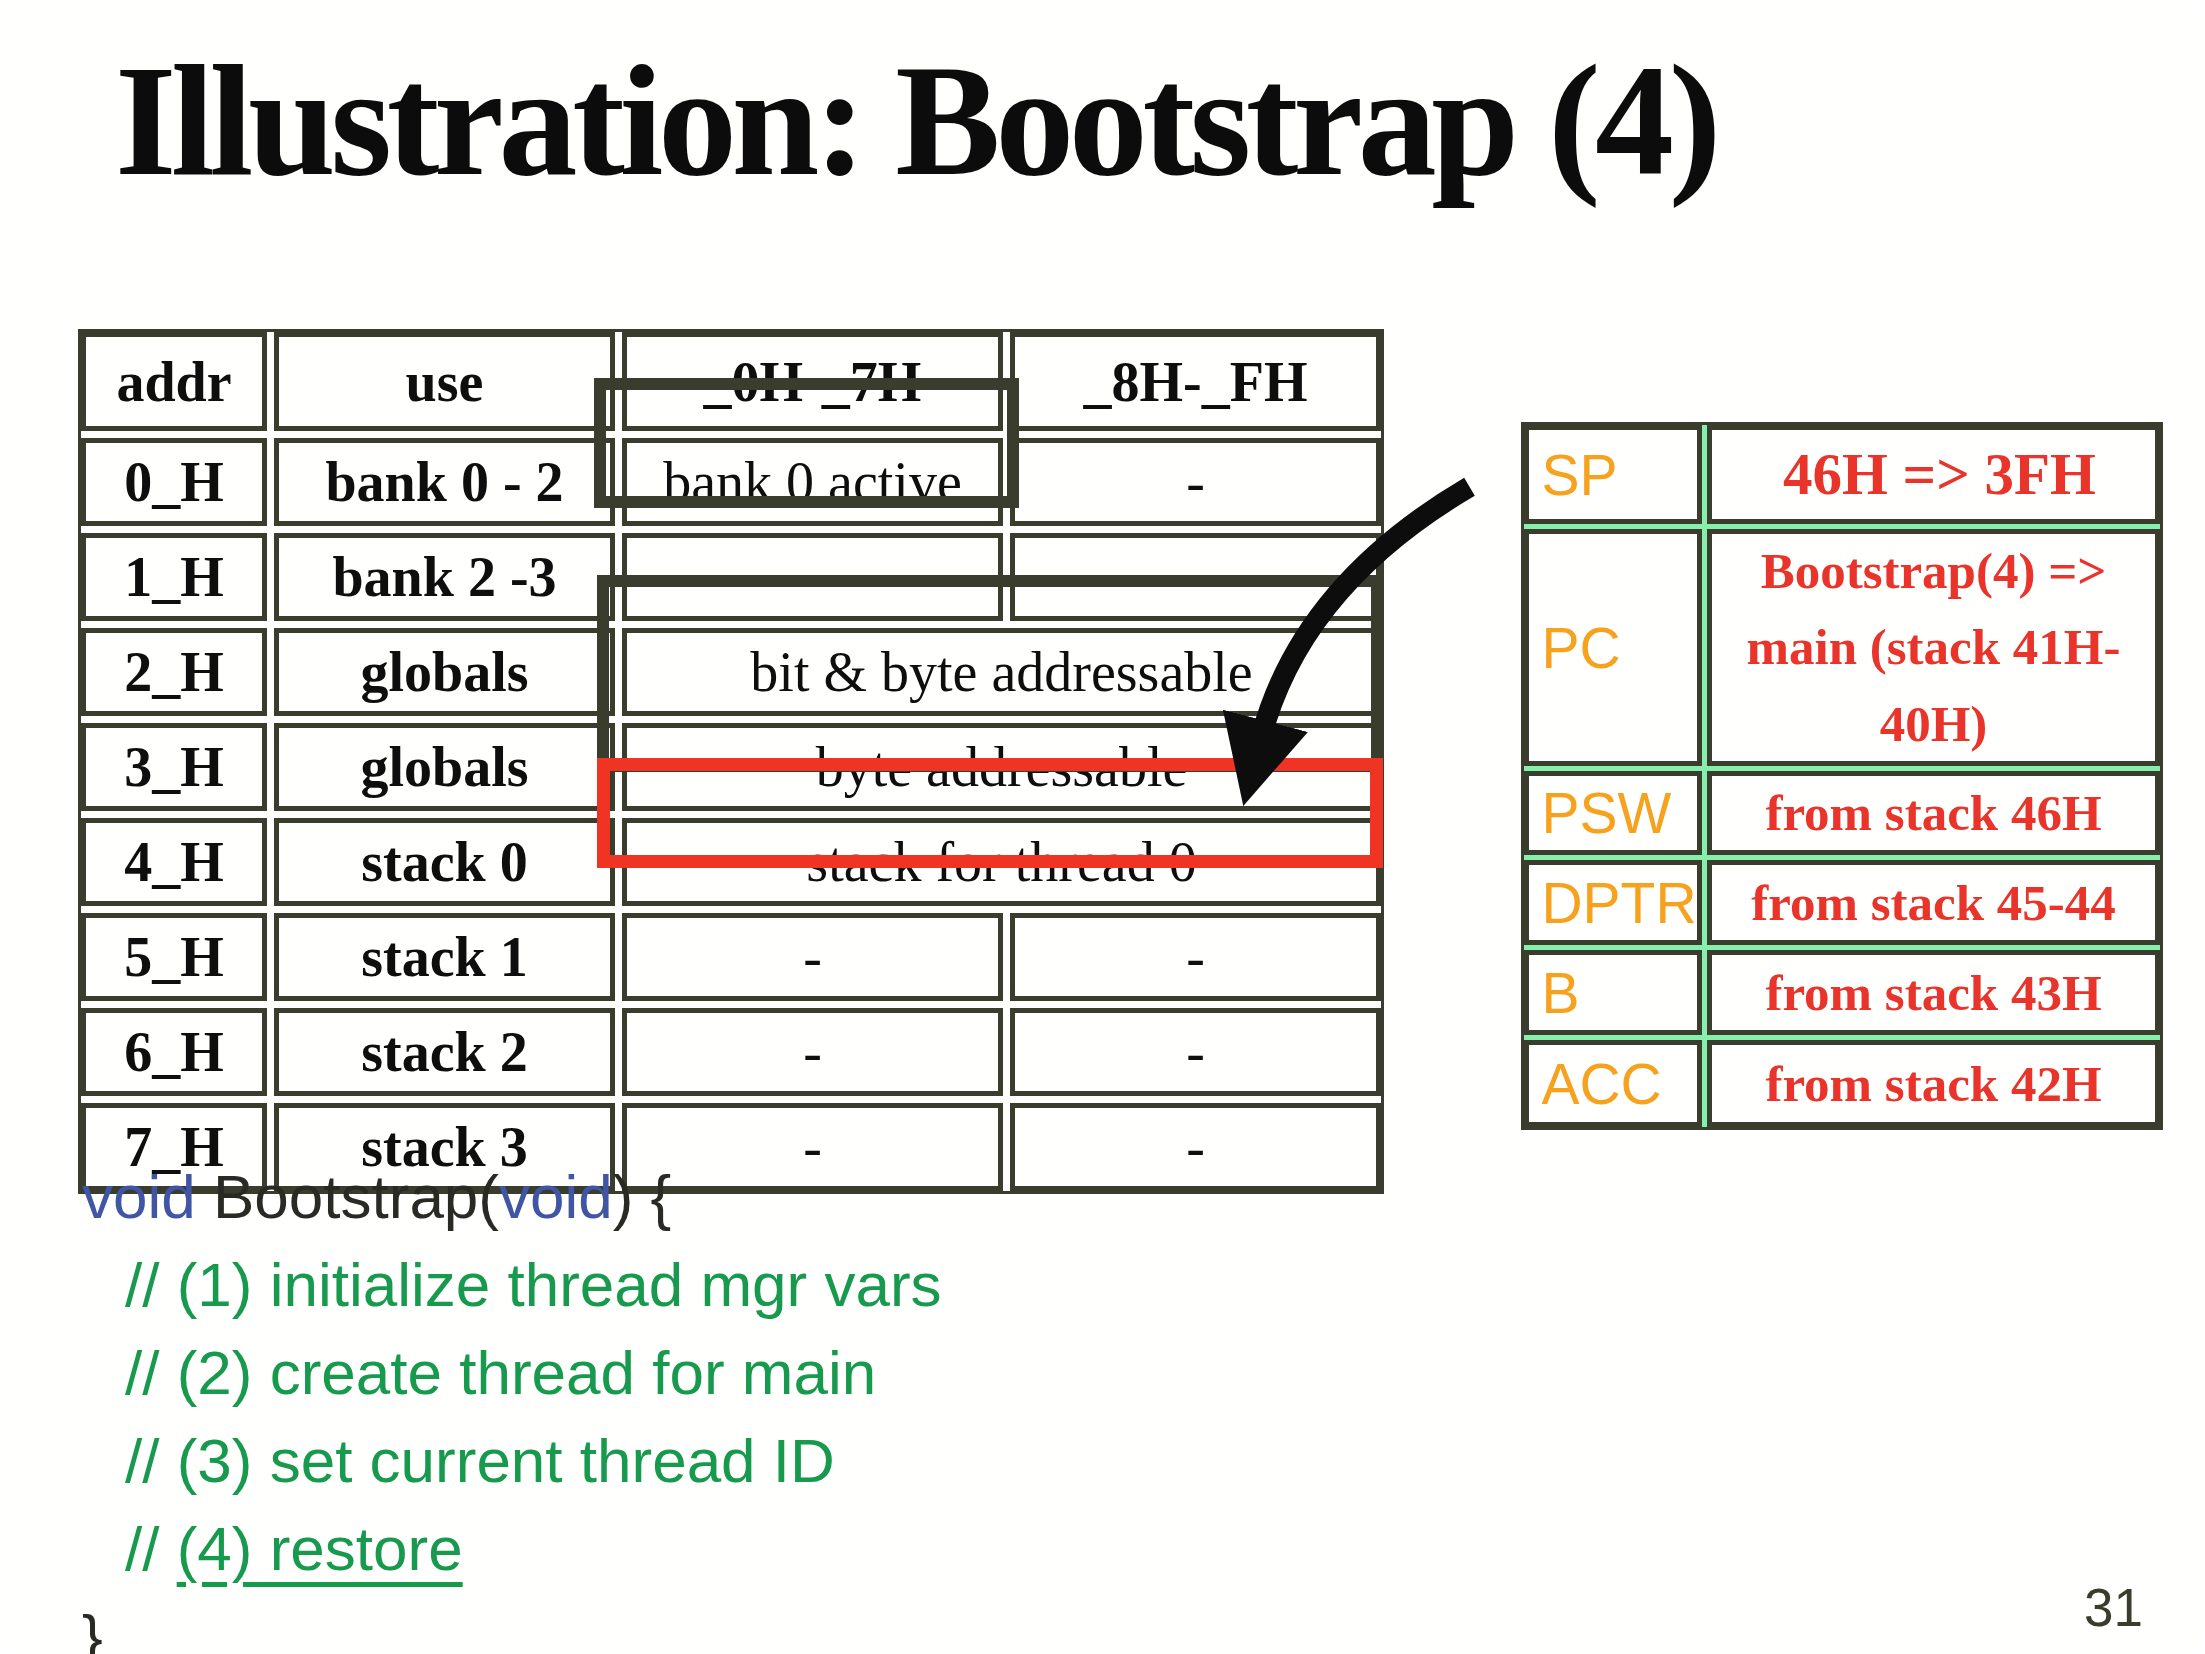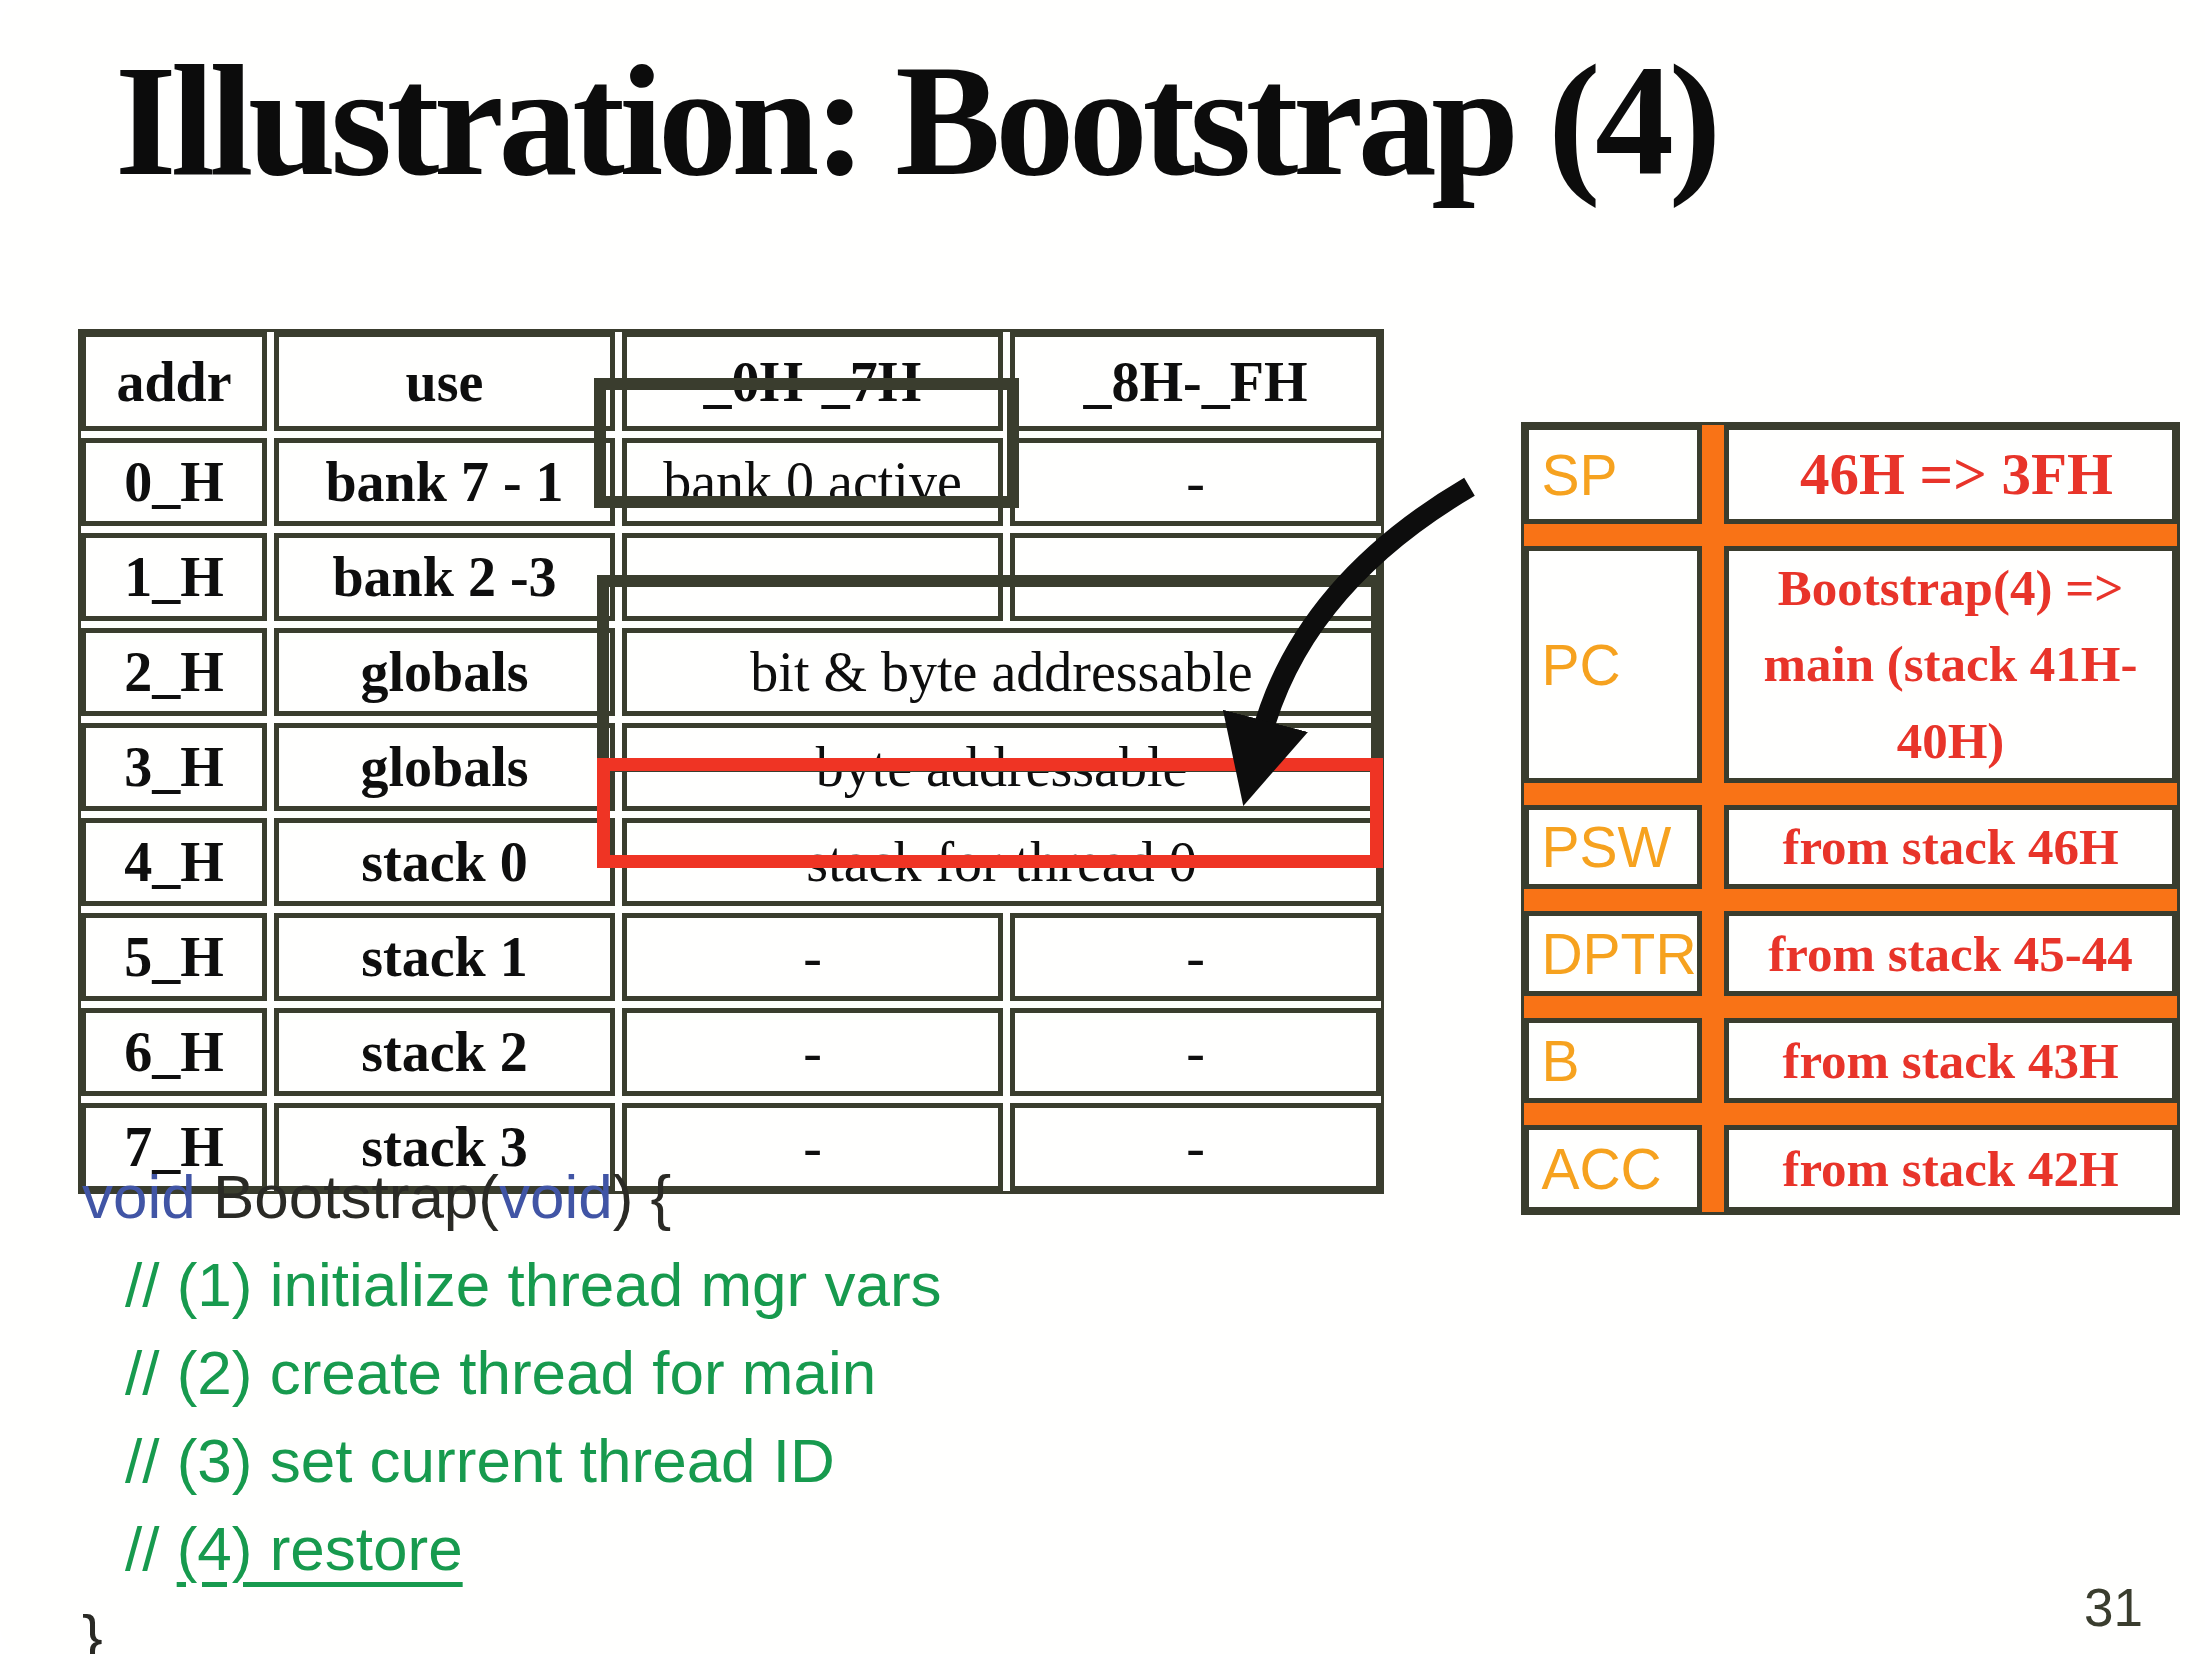--- a/index.html
+++ b/index.html
@@ -47,23 +47,23 @@
   .hl{ position:absolute; background:transparent; }
   .hl-dark1{ left:594px; top:378px; width:425px; height:130px; border:12.4px solid var(--line); }
   .hl-dark2{ left:597px; top:575px; width:786px; height:197px; border:12.4px solid var(--line); }
   .hl-red  { left:597px; top:758px; width:786px; height:110px; border:13px solid var(--boxred); }
   
   .reg-table{
     position:absolute; left:1521px; top:422px;
     display:grid;
     grid-template-columns:178px 453px;
     grid-template-rows:99px 237px 84px 85px 85px 87px;
-    gap:22px;
+    gap:5px;
     border:3.9px solid var(--line);
-    background:#f97316;
+    background:#86efac;
   }
   .reg-table .cell{
     border:5.4px solid var(--line); background:#fffffe;
     display:flex; align-items:center;
   }
   .reg-lab{
     font-family:"Liberation Sans", sans-serif;
     font-size:57px; color:var(--orange);
     padding-left:12.4px; justify-content:flex-start;
   }
@@ -103,21 +103,21 @@
 
   <div class="title">Illustration: Bootstrap (4)</div>
 
   <div class="mem-table">
     <div class="cell hd">addr</div>
     <div class="cell hd">use</div>
     <div class="cell hd">_0H-_7H</div>
     <div class="cell hd">_8H-_FH</div>
 
     <div class="cell lab">0_H</div>
-    <div class="cell lab">bank 7 - 1</div>
+    <div class="cell lab">bank 0 - 2</div>
     <div class="cell val">bank 0 active</div>
     <div class="cell val">-</div>
 
     <div class="cell lab">1_H</div>
     <div class="cell lab">bank 2 -3</div>
     <div class="cell val">-</div>
     <div class="cell val">-</div>
 
     <div class="cell lab">2_H</div>
     <div class="cell lab">globals</div>

